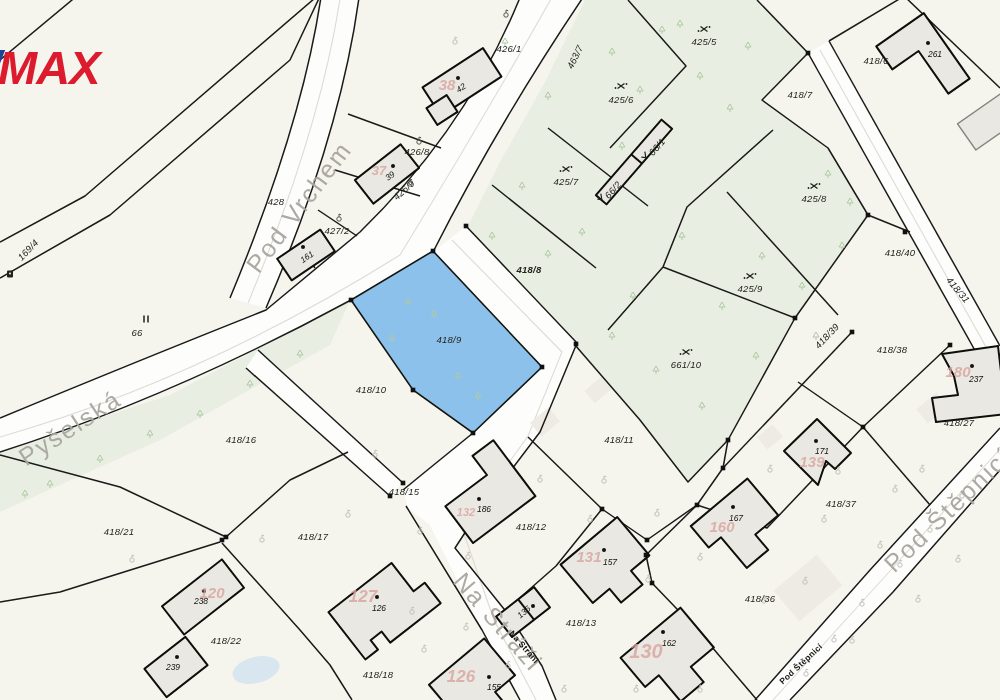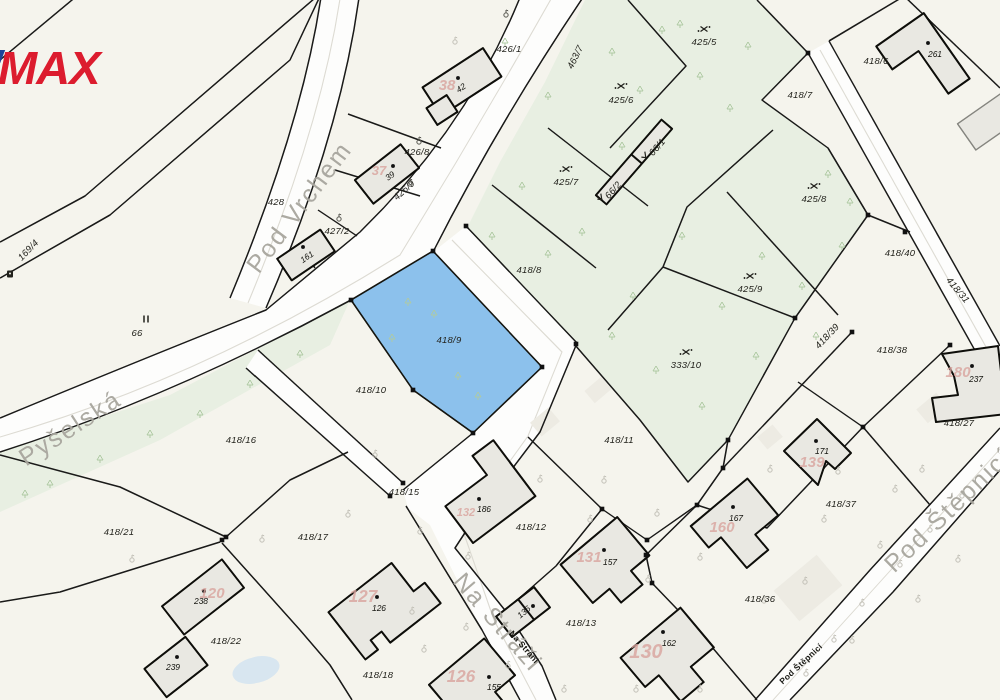--- a/index.html
+++ b/index.html
@@ -532,28 +532,28 @@
       <span class="lab parcel" style="left: 417px; top: 152px; transform: translate(-50%, -50%) rotate(0deg);">426/8</span>
       <span class="lab parcel" style="left: 657px; top: 147px; transform: translate(-50%, -50%) rotate(-49deg);">66/1</span>
       <span class="lab parcel" style="left: 613px; top: 190px; transform: translate(-50%, -50%) rotate(-49deg);">66/2</span>
       <span class="lab parcel" style="left: 566px; top: 182px; transform: translate(-50%, -50%) rotate(0deg);">425/7</span>
       <span class="lab parcel" style="left: 276px; top: 202px; transform: translate(-50%, -50%) rotate(0deg);">428</span>
       <span class="lab parcel" style="left: 404px; top: 190px; transform: translate(-50%, -50%) rotate(-42deg);">426/9</span>
       <span class="lab parcel" style="left: 337px; top: 231px; transform: translate(-50%, -50%) rotate(0deg);">427/2</span>
       <span class="lab parcel" style="left: 814px; top: 199px; transform: translate(-50%, -50%) rotate(0deg);">425/8</span>
       <span class="lab parcel" style="left: 28px; top: 250px; transform: translate(-50%, -50%) rotate(-46deg);">169/4</span>
       <span class="lab parcel" style="left: 900px; top: 253px; transform: translate(-50%, -50%) rotate(0deg);">418/40</span>
-      <span class="lab parcel" style="left: 529px; top: 270px; transform: translate(-50%, -50%) rotate(0deg);">418/8</span>
+      <span class="lab parcel" style="left: 529px; top: 270px; transform: translate(-50%, -50%) rotate(0deg); font-weight: bold;">418/8</span>
       <span class="lab parcel" style="left: 750px; top: 289px; transform: translate(-50%, -50%) rotate(0deg);">425/9</span>
       <span class="lab parcel" style="left: 958px; top: 290px; transform: translate(-50%, -50%) rotate(50deg);">418/31</span>
       <span class="lab parcel" style="left: 137px; top: 333px; transform: translate(-50%, -50%) rotate(0deg);">66</span>
       <span class="lab parcel" style="left: 449px; top: 340px; transform: translate(-50%, -50%) rotate(0deg);">418/9</span>
       <span class="lab parcel" style="left: 827px; top: 336px; transform: translate(-50%, -50%) rotate(-47deg);">418/39</span>
       <span class="lab parcel" style="left: 892px; top: 350px; transform: translate(-50%, -50%) rotate(0deg);">418/38</span>
-      <span class="lab parcel" style="left: 686px; top: 365px; transform: translate(-50%, -50%) rotate(0deg);">333/10</span>
+      <span class="lab parcel" style="left: 686px; top: 365px; transform: translate(-50%, -50%) rotate(0deg);">661/10</span>
       <span class="lab parcel" style="left: 371px; top: 390px; transform: translate(-50%, -50%) rotate(0deg);">418/10</span>
       <span class="lab parcel" style="left: 241px; top: 440px; transform: translate(-50%, -50%) rotate(0deg);">418/16</span>
       <span class="lab parcel" style="left: 619px; top: 440px; transform: translate(-50%, -50%) rotate(0deg);">418/11</span>
       <span class="lab parcel" style="left: 959px; top: 423px; transform: translate(-50%, -50%) rotate(0deg);">418/27</span>
       <span class="lab parcel" style="left: 404px; top: 492px; transform: translate(-50%, -50%) rotate(0deg);">418/15</span>
       <span class="lab parcel" style="left: 531px; top: 527px; transform: translate(-50%, -50%) rotate(0deg);">418/12</span>
       <span class="lab parcel" style="left: 841px; top: 504px; transform: translate(-50%, -50%) rotate(0deg);">418/37</span>
       <span class="lab parcel" style="left: 119px; top: 532px; transform: translate(-50%, -50%) rotate(0deg);">418/21</span>
       <span class="lab parcel" style="left: 313px; top: 537px; transform: translate(-50%, -50%) rotate(0deg);">418/17</span>
       <span class="lab parcel" style="left: 760px; top: 599px; transform: translate(-50%, -50%) rotate(0deg);">418/36</span>

